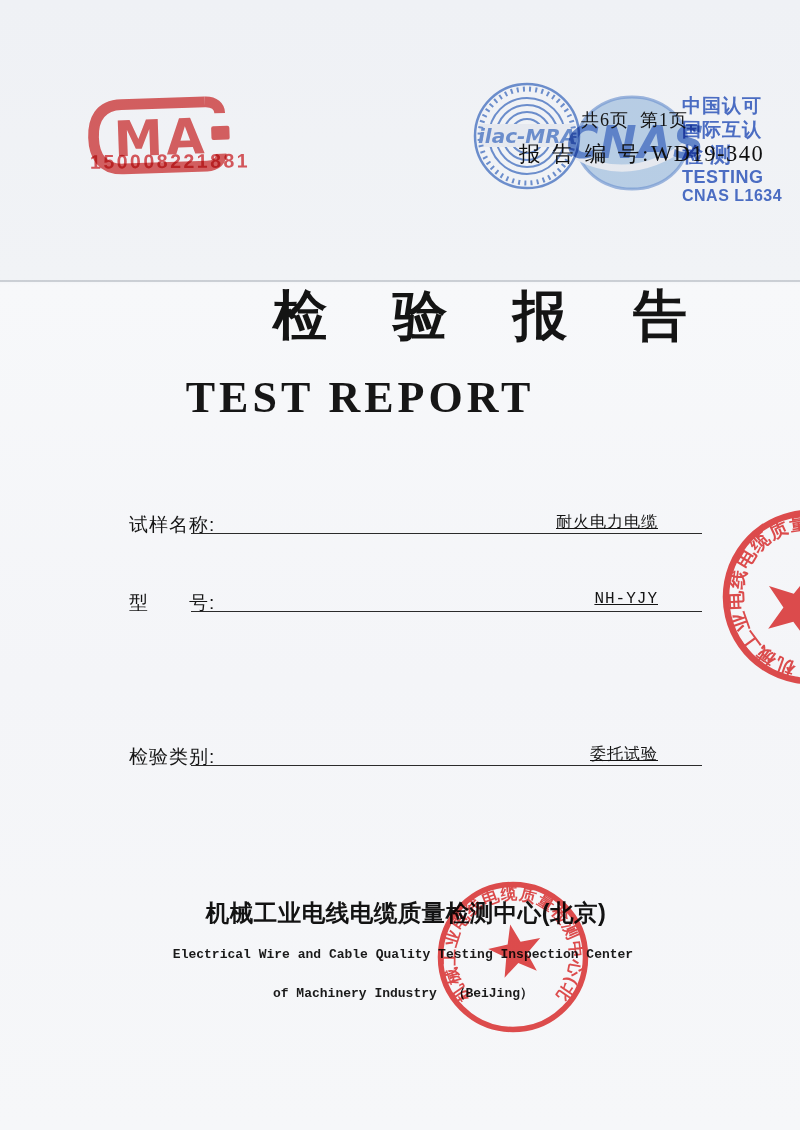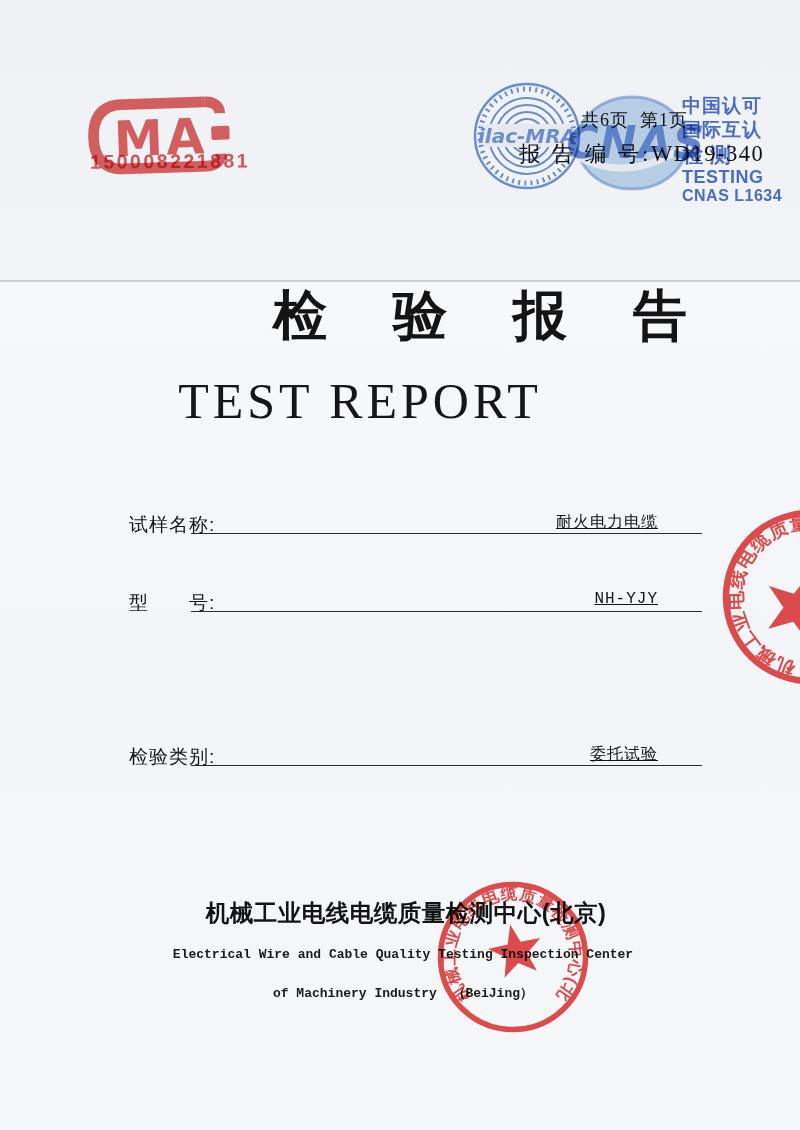--- a/index.html
+++ b/index.html
@@ -28,21 +28,21 @@
   
   .serif{font-family:"Liberation Serif","DejaVu Serif",serif;}
   .pagination{left:581px;top:108px;font-size:18px;color:#131313;letter-spacing:1px;z-index:6;}
   .reportno{left:519px;top:133px;z-index:6;color:#0f0f0f;margin-top:6px;}
   .reportno .lbl{font-size:21.5px;letter-spacing:3px;}
   .reportno .num{font-size:22.5px;letter-spacing:1.5px;}
   
   .title-zh{left:0;top:288px;width:800px;text-align:center;font-size:54px;font-weight:bold;
             letter-spacing:66px;line-height:56px;color:#141414;padding-left:34px;}
   .title-zh span{margin-right:-66px;display:inline-block;transform:translateX(46px);}
-  .title-en{left:0;top:372px;width:692px;text-align:center;font-size:50px;font-weight:400;
+  .title-en{left:0;top:372px;width:692px;text-align:center;font-size:44px;font-weight:700;
             letter-spacing:4px;color:#161616;}
   .title-en span{display:inline-block;transform:translateX(14px);}
   
   .row{left:8px;width:672px;height:32px;}
   .row .lbl{position:absolute;left:121px;top:0;font-size:19px;letter-spacing:1px;color:#151515;}
   .row .line{position:absolute;left:183px;width:511px;top:21px;border-top:1.6px solid #2b2b2b;}
   .row .val{position:absolute;left:150px;width:500px;top:0;text-align:right;font-size:16px;
             color:#141414;font-family:"Liberation Mono","DejaVu Sans",sans-serif;letter-spacing:1px;text-decoration:underline;}
   
   .foot-zh{left:0;top:897px;width:800px;text-align:center;font-size:23.5px;font-weight:bold;

